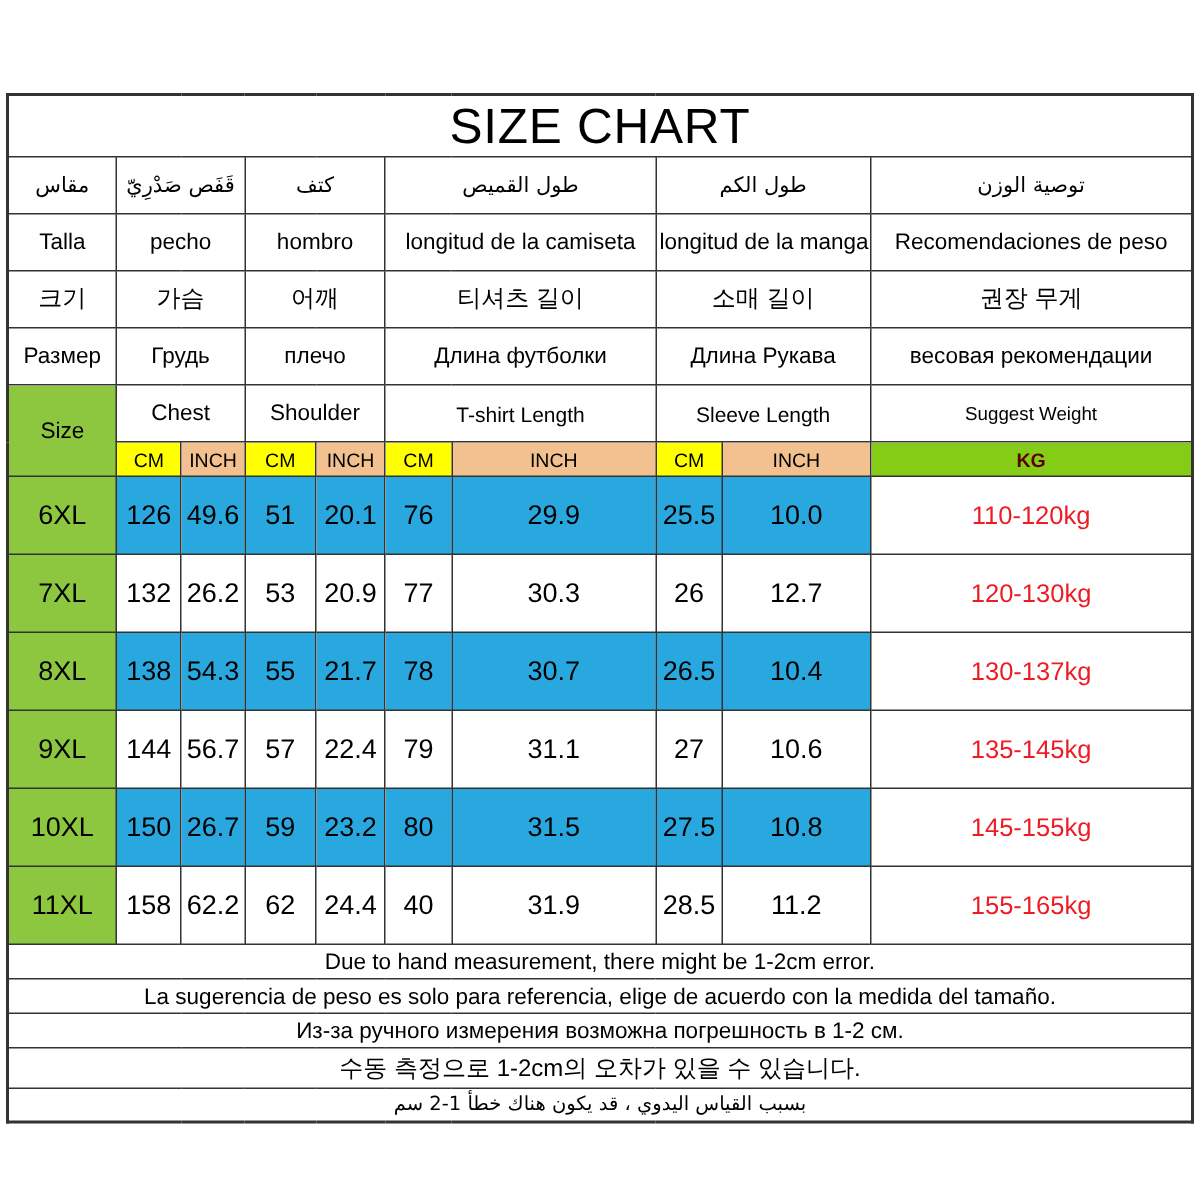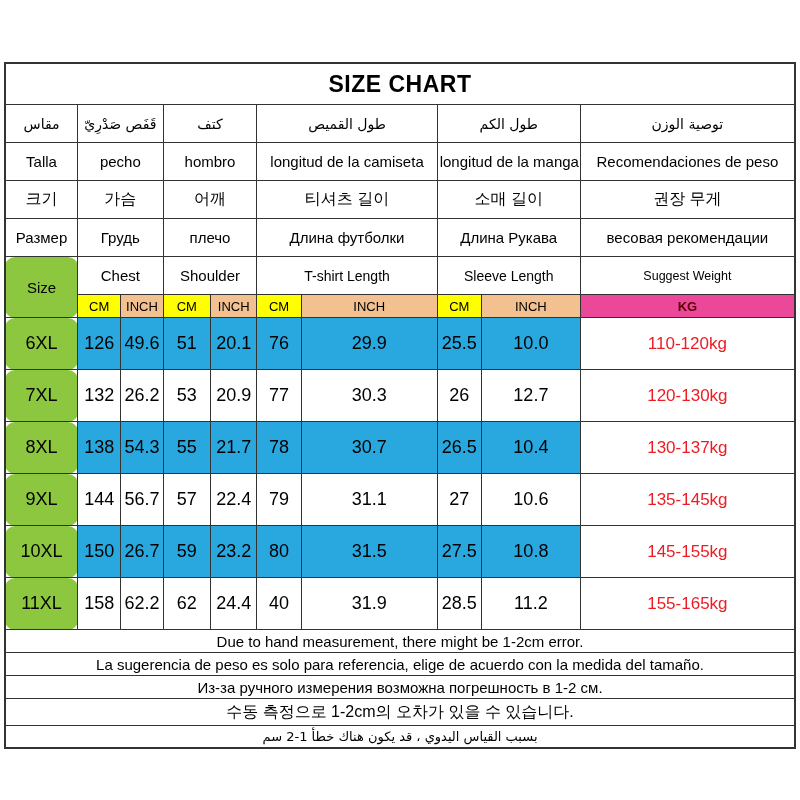--- a/index.html
+++ b/index.html
@@ -12,32 +12,32 @@
     position:absolute;left:4px;top:62px;width:792px;
     border-collapse:collapse;table-layout:fixed;
     border:2px solid #333;
   }
   td,th{
     border:1px solid #333;
     text-align:center;vertical-align:middle;
     padding:0 2px;overflow:hidden;white-space:nowrap;
     font-weight:normal;
   }
-  .title-row td{height:40px;font-size:23px;font-weight:bold;letter-spacing:.5px;}
+  .title-row td{height:40px;font-size:33px;font-weight:normal;letter-spacing:.5px;}
   .hdr td{height:37px;font-size:15px;}
   .hdr.ar td{font-family:"DejaVu Sans",sans-serif;font-size:14px;direction:rtl;}
   .hdr.ko td{font-size:16px;}
   .hdr.en td{height:37px;font-size:15px;}
   .hdr.en td.small{font-size:12.5px;}
   .hdr.en td.mid{font-size:14px;}
-  .size-cell{background:#8dc63f;border-radius:10px;}
+  .size-cell{background:#8dc63f;}
   .units td{height:22px;font-size:13px;}
   .u-cm{background:#ffff00;}
   .u-inch{background:#f2c18f;}
-  .u-kg{background:#ec4899;color:#5a0000;font-weight:bold;font-size:12px;}
+  .u-kg{background:#84cc16;color:#5a0000;font-weight:bold;font-size:12px;}
   .data td{height:51px;font-size:18px;}
   .data td.size-cell{font-size:18px;}
   .data.blue td.m{background:#29a8e0;color:#000000;}
   .data td.wt{color:#ed1c24;font-size:17px;}
   .note td{height:22px;font-size:15px;white-space:normal;}
   .note.ko td{height:26px;font-size:16px;}
   .note.ar td{height:21px;font-size:13px;direction:rtl;font-family:"DejaVu Sans",sans-serif;margin-top:11px;}
 </style>
 </head>
 <body>

